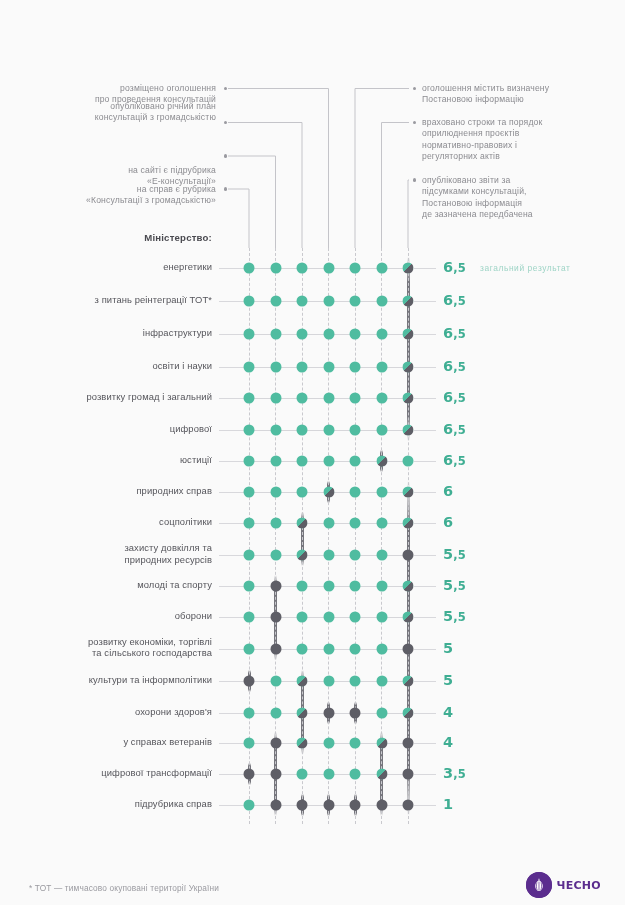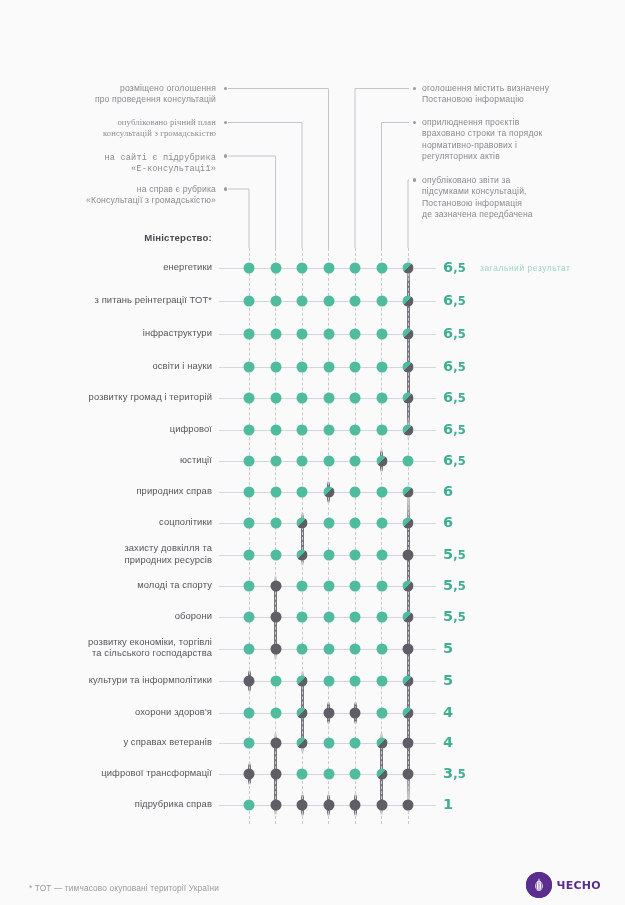--- a/index.html
+++ b/index.html
@@ -158,43 +158,43 @@
       <polyline points="409,122.5 381.5,122.5 381.5,248" fill="none" stroke="#C4C4C9" stroke-width="1"></polyline>
       <polyline points="409,180 408,180 408,248" fill="none" stroke="#C4C4C9" stroke-width="1"></polyline>
     </svg>
 
   <div id="annotations-layer">
       <div class="ann left" style="top: 83px; left: 0px; width: 216px;">
         <div>розміщено оголошення</div>
         <div>про проведення консультацій</div>
       </div>
       <div class="ann-dot" style="left: 224px; top: 86.8px;"></div>
-      <div class="ann left" style="top: 117px; left: 0px; width: 216px; font-family: Liberation Serif, serif;">
+      <div class="ann left" style="top: 101px; left: 0px; width: 216px;">
         <div>опубліковано річний план</div>
         <div>консультацій з громадськістю</div>
       </div>
       <div class="ann-dot" style="left: 224px; top: 120.8px;"></div>
-      <div class="ann left" style="top: 153px; left: 0px; width: 216px; font-family: Liberation Mono, monospace;">
+      <div class="ann left" style="top: 165px; left: 0px; width: 216px;">
         <div>на сайті є підрубрика</div>
         <div>«Е-консультації»</div>
       </div>
       <div class="ann-dot" style="left: 224px; top: 154.3px;"></div>
       <div class="ann left" style="top: 184px; left: 0px; width: 216px;">
         <div>на справ є рубрика</div>
         <div>«Консультації з громадськістю»</div>
       </div>
       <div class="ann-dot" style="left: 224px; top: 187.3px;"></div>
       <div class="ann right" style="top: 83px; left: 422px; width: 199px;">
         <div>оголошення містить визначену</div>
         <div>Постановою інформацію</div>
       </div>
       <div class="ann-dot" style="left: 413px; top: 86.8px;"></div>
       <div class="ann right" style="top: 117px; left: 422px; width: 199px;">
+        <div>враховано строки та порядок</div>
         <div>оприлюднення проєктів</div>
-        <div>враховано строки та порядок</div>
         <div>нормативно-правових і</div>
         <div>регуляторних актів</div>
       </div>
       <div class="ann-dot" style="left: 413px; top: 120.8px;"></div>
       <div class="ann right" style="top: 175px; left: 422px; width: 199px;">
         <div>опубліковано звіти за</div>
         <div>підсумками консультацій,</div>
         <div>Постановою інформація</div>
         <div>де зазначена передбачена</div>
       </div>
@@ -249,21 +249,21 @@
       <div class="row-leader" style="left: 414px; width: 22px; top: 334px;"></div>
       <div class="score" style="left: 443px; top: 325px;"><span>6</span><span class="frac">,5</span></div>
       <div class="row-label" style="top: 359.7px;">
         <div>освіти і науки</div>
       </div>
       <div class="row-leader" style="left: 219px; width: 30px; top: 366.5px;"></div>
       <div class="rowline" style="left: 249px; width: 159px; top: 366.5px;"></div>
       <div class="row-leader" style="left: 414px; width: 22px; top: 366.5px;"></div>
       <div class="score" style="left: 443px; top: 357.5px;"><span>6</span><span class="frac">,5</span></div>
       <div class="row-label" style="top: 391.2px;">
-        <div>розвитку громад і територій</div>
+        <div>розвитку громад і загальний</div>
       </div>
       <div class="row-leader" style="left: 219px; width: 30px; top: 398px;"></div>
       <div class="rowline" style="left: 249px; width: 159px; top: 398px;"></div>
       <div class="row-leader" style="left: 414px; width: 22px; top: 398px;"></div>
       <div class="score" style="left: 443px; top: 389px;"><span>6</span><span class="frac">,5</span></div>
       <div class="row-label" style="top: 423.2px;">
         <div>цифрової</div>
       </div>
       <div class="row-leader" style="left: 219px; width: 30px; top: 430px;"></div>
       <div class="rowline" style="left: 249px; width: 159px; top: 430px;"></div>

